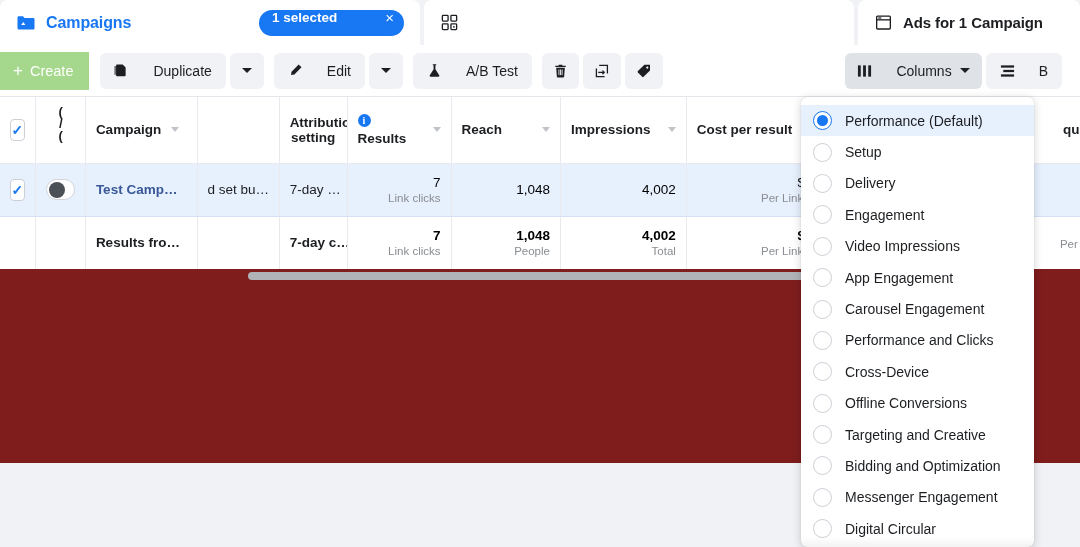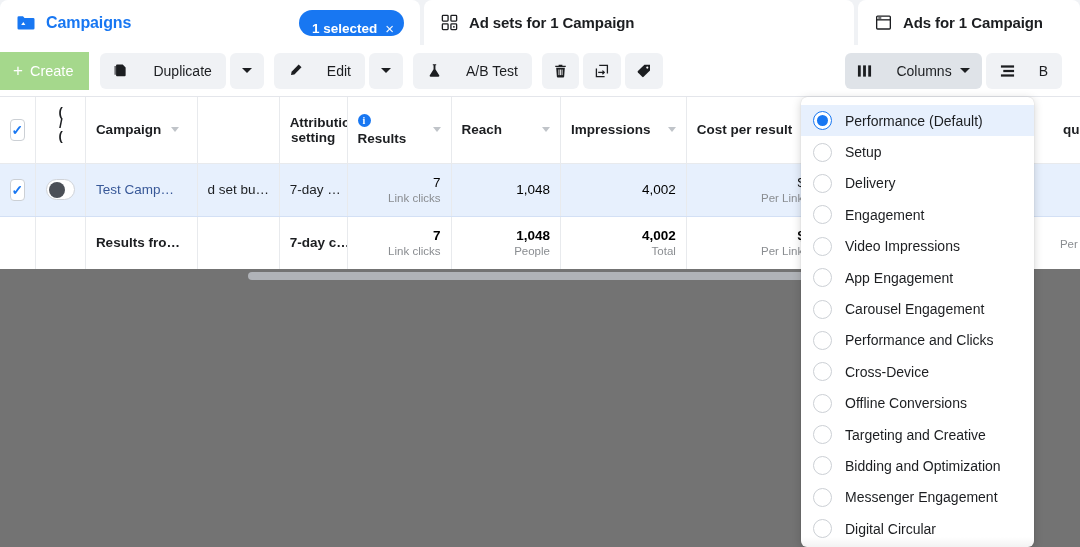--- a/index.html
+++ b/index.html
@@ -8,22 +8,22 @@
     width: 1080px; height: 547px;
     overflow: hidden;
     background: #f0f2f5;
     font-family: "Liberation Sans", sans-serif;
     -webkit-font-smoothing: antialiased;
   }
 
   #app {
     position: relative;
     width: 1080px;
-    height: 547px;
-    background: #737373;
+    height: 463px;
+    background: #7f1d1d;
   }
 
   
   .tabbar {
     position: absolute;
     top: 0; left: 0;
     width: 1080px;
     height: 45px;
     background: #f0f2f5;
     display: flex;
@@ -56,25 +56,26 @@
 
   .tab-icon { margin-right: 10px; display: flex; align-items: center; }
 
   .selected-pill {
     margin-left: auto;
     background: #1877f2;
     color: #fff;
     border-radius: 14px;
     height: 26px;
     display: flex;
-    align-items: flex-end;
+    align-items: flex-start;
     padding: 0 10px 0 13px;
     font-size: 13.5px;
     font-weight: bold;
     white-space: nowrap;
+    gap: 40px;
   }
   .selected-pill .x {
     margin-left: 8px;
     font-size: 15px;
     font-weight: normal;
     line-height: 1;
     opacity: .95;
   }
 
   
@@ -180,21 +181,21 @@
     font-family: "Liberation Serif", serif;
     margin-bottom: 4px;
   }
   .th-stack { display: flex; flex-direction: column; align-items: flex-start; }
 
   tbody tr.row-selected td { background: #e7f0fd; border-bottom: 1px solid #d3e0f5; }
   tbody tr td { height: 53px; }
   .cell-num { text-align: right; }
   .cell-main { font-size: 13.5px; color: #1c1e21; }
   .cell-sub { font-size: 11.5px; color: #8a8d91; text-align: right; margin-top: 2px; }
-  .link { color: #385898; }
+  .link { color: #385898; font-weight: bold; }
   .bold { font-weight: bold; }
   tbody tr.row-total td { background: #fff; font-weight: bold; }
   tbody tr.row-total .cell-sub { font-weight: normal; }
 
   .chk {
     width: 22px; height: 22px;
     border-radius: 4px;
     background: #fff;
     border: 1px solid #ccd0d5;
     display: flex; align-items: center; justify-content: center;
@@ -310,21 +311,20 @@
     <div class="tab tab-adsets">
       <span class="tab-icon">
         <svg class="svgicon" width="19" height="19" viewBox="0 0 20 20" fill="none" stroke="#1c1e21" stroke-width="1.4">
           <rect x="2.5" y="2.5" width="6" height="6" rx="0.8"></rect>
           <rect x="11.5" y="2.5" width="6" height="6" rx="0.8"></rect>
           <rect x="2.5" y="11.5" width="6" height="6" rx="0.8"></rect>
           <rect x="11.5" y="11.5" width="6" height="6" rx="0.8"></rect>
           <rect x="13.8" y="13.8" width="1.6" height="1.6" fill="#1c1e21" stroke="none"></rect>
         </svg>
       </span>
-      <span class="tab-title">Ad sets for 1 Campaign</span>
     </div>
 
     <div class="tab-gap"></div>
 
     <div class="tab tab-ads">
       <span class="tab-icon">
         <svg class="svgicon" width="19" height="19" viewBox="0 0 20 20" fill="none" stroke="#1c1e21" stroke-width="1.4">
           <rect x="2.8" y="3.2" width="14.4" height="13.6" rx="1"></rect>
           <path d="M2.8 7.2h14.4"></path>
           <rect x="4.5" y="4.6" width="3.2" height="1.3" fill="#1c1e21" stroke="none"></rect>

